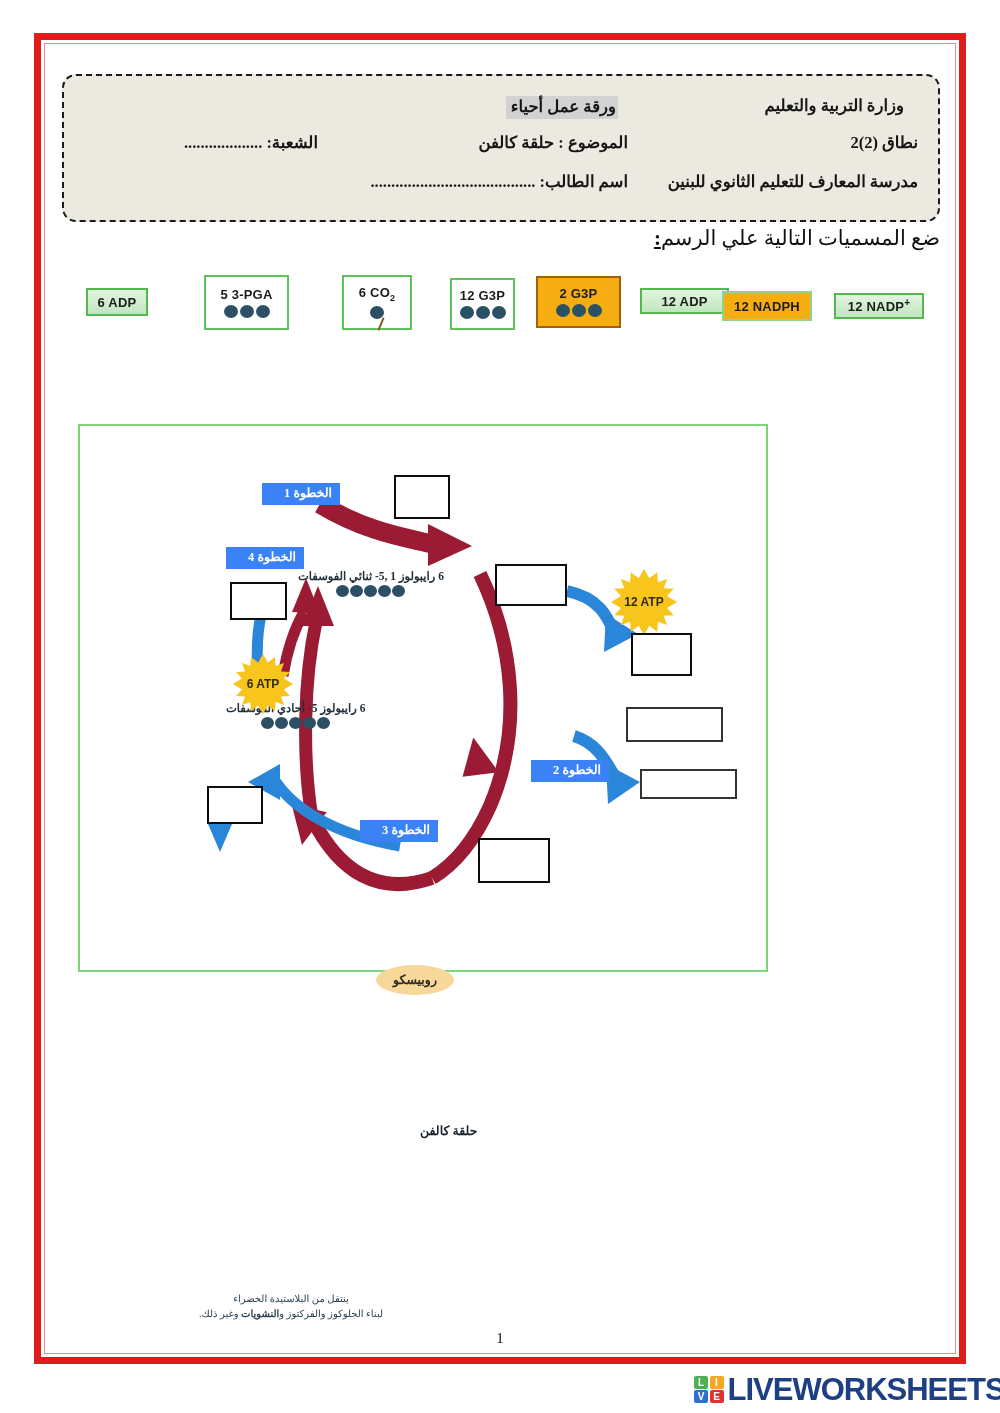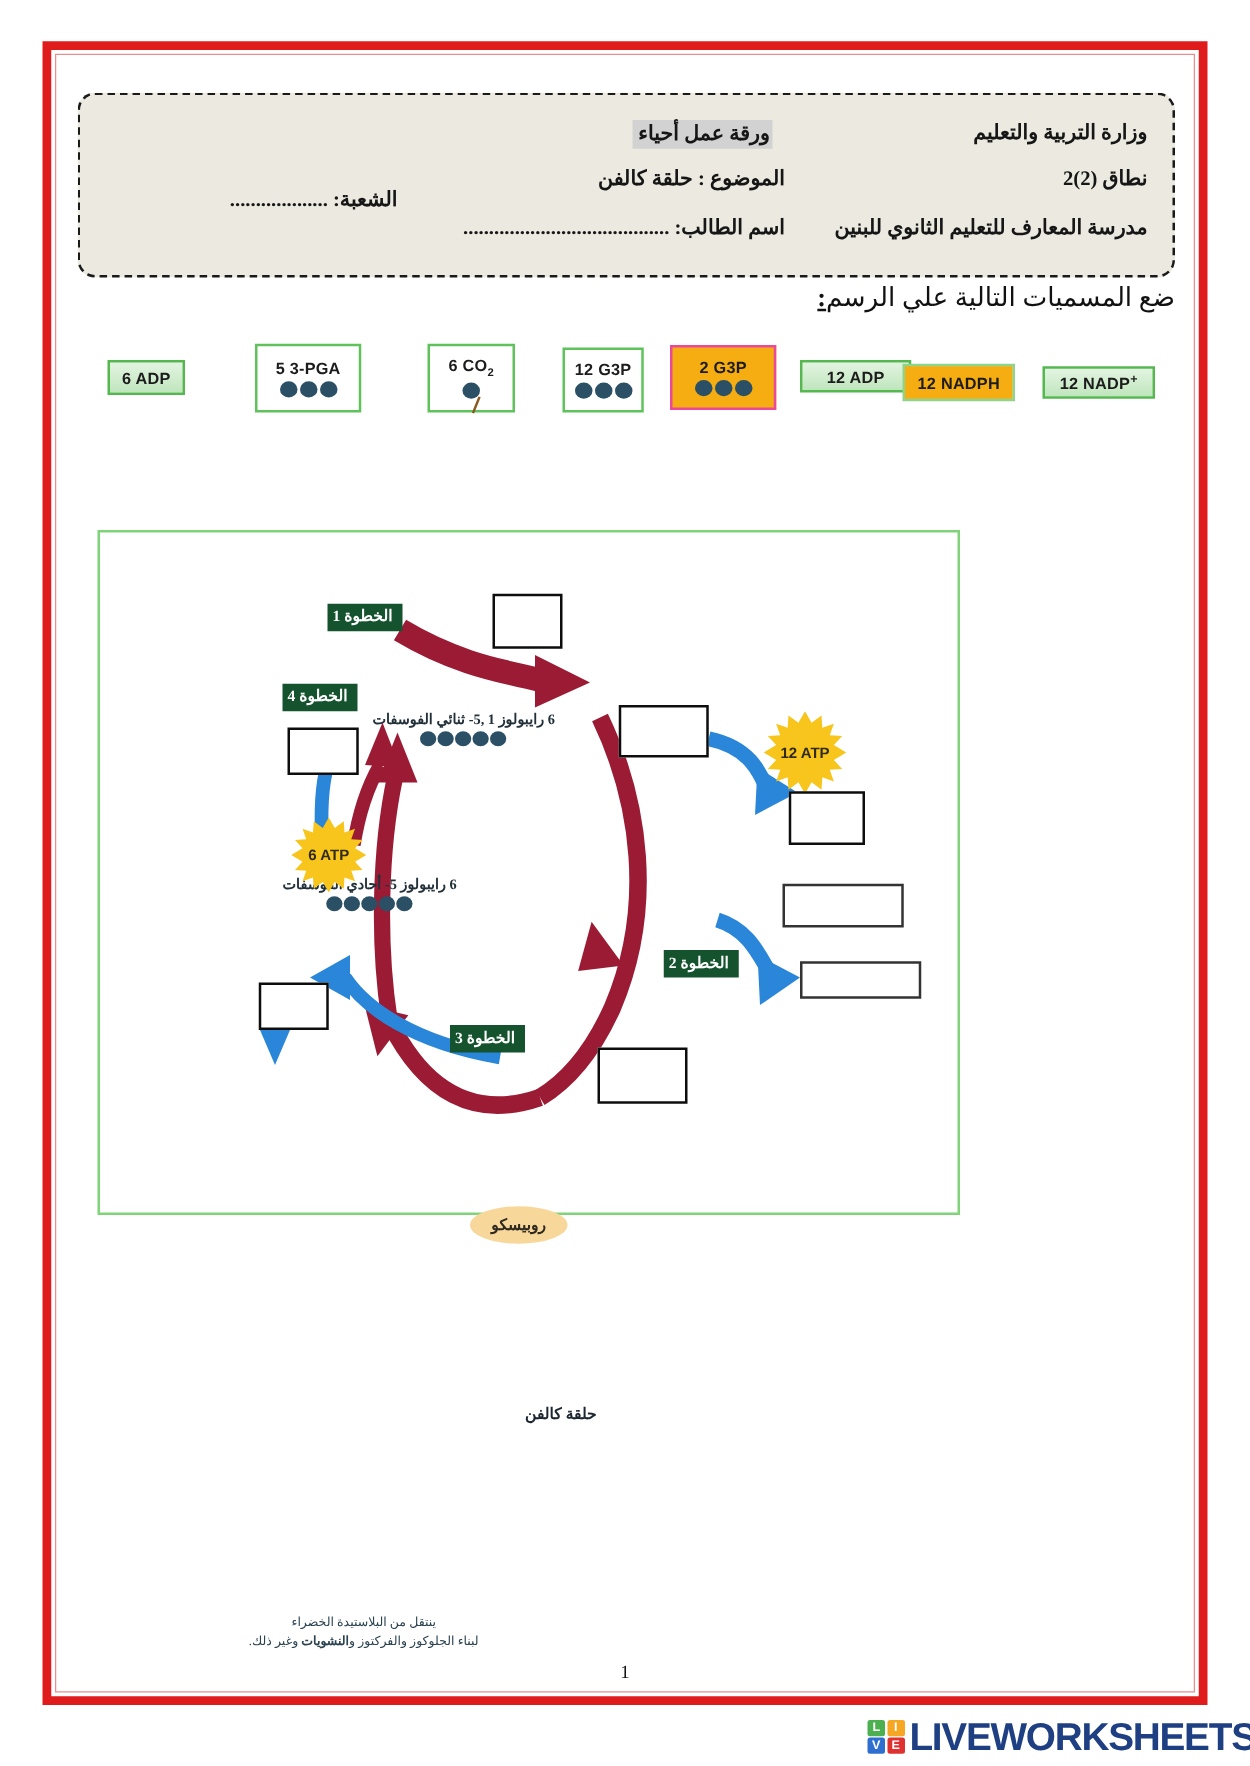--- a/index.html
+++ b/index.html
@@ -63,25 +63,25 @@
     font-size: 16.5px;
     color: #161616;
     white-space: nowrap;
     letter-spacing: 0px;
   }
   .hl-gray {
     background: #d2d2d2;
     padding: 1px 2px 2px 5px;
   }
 
-  #hdr-ministry { right: 20px; top: 20px; }
+  #hdr-ministry { right: 34px; top: 20px; }
   #hdr-worksheet { right: 320px; top: 20px; }
   #hdr-scope { right: 20px; top: 57px; }
   #hdr-subject { right: 310px; top: 57px; }
-  #hdr-section { right: 620px; top: 74px; justify-content: center; }
+  #hdr-section { right: 620px; top: 57px; justify-content: center; }
   #hdr-school { right: 20px; top: 96px; }
   #hdr-student { right: 310px; top: 96px; }
 
   
   .instruction {
     position: absolute;
     right: 60px;
     top: 226px;
     direction: rtl;
     font-family: "Liberation Serif", "DejaVu Serif", serif;
@@ -127,21 +127,21 @@
   .chip.green-pill {
     background: linear-gradient(#e3f4e1, #bfe6bd);
     border: 2px solid #54b84f;
   }
   .chip.green-box {
     background: #ffffff;
     border: 2px solid #5fc25a;
   }
   .chip.orange-box {
     background: #f5ad12;
-    border: 2px solid #ec4899;
+    border: 2px solid #a16207;
   }
   .chip.orange-pill {
     background: #f5ad12;
     border: 2px solid #f5ad12;
     outline: 2px solid #8fd48b;
   }
   .chip .sub { font-size: 9px; vertical-align: sub; }
   .chip .sup { font-size: 10px; vertical-align: super; }
   .co2-stick {
     position: absolute;
@@ -171,27 +171,27 @@
     position: absolute;
     background: #ffffff;
     border: 2.5px solid #0d0d0d;
     box-sizing: border-box;
   }
   .ans-box.thin { border-width: 2px; border-color: #333; }
 
   
   .step-chip {
     position: absolute;
-    background: #14532d;
+    background: #3b82f6;
     color: #ffffff;
     font-family: "Liberation Serif", "DejaVu Serif", serif;
     font-weight: bold;
     font-size: 12.5px;
     direction: rtl;
-    padding: 4px 8px 5px 4px;
+    padding: 4px 8px 5px 22px;
     white-space: nowrap;
     line-height: 1;
     box-sizing: border-box;
     text-align: center;
   }
 
   
   .rubisco {
     position: absolute;
     background: #f8d79a;

